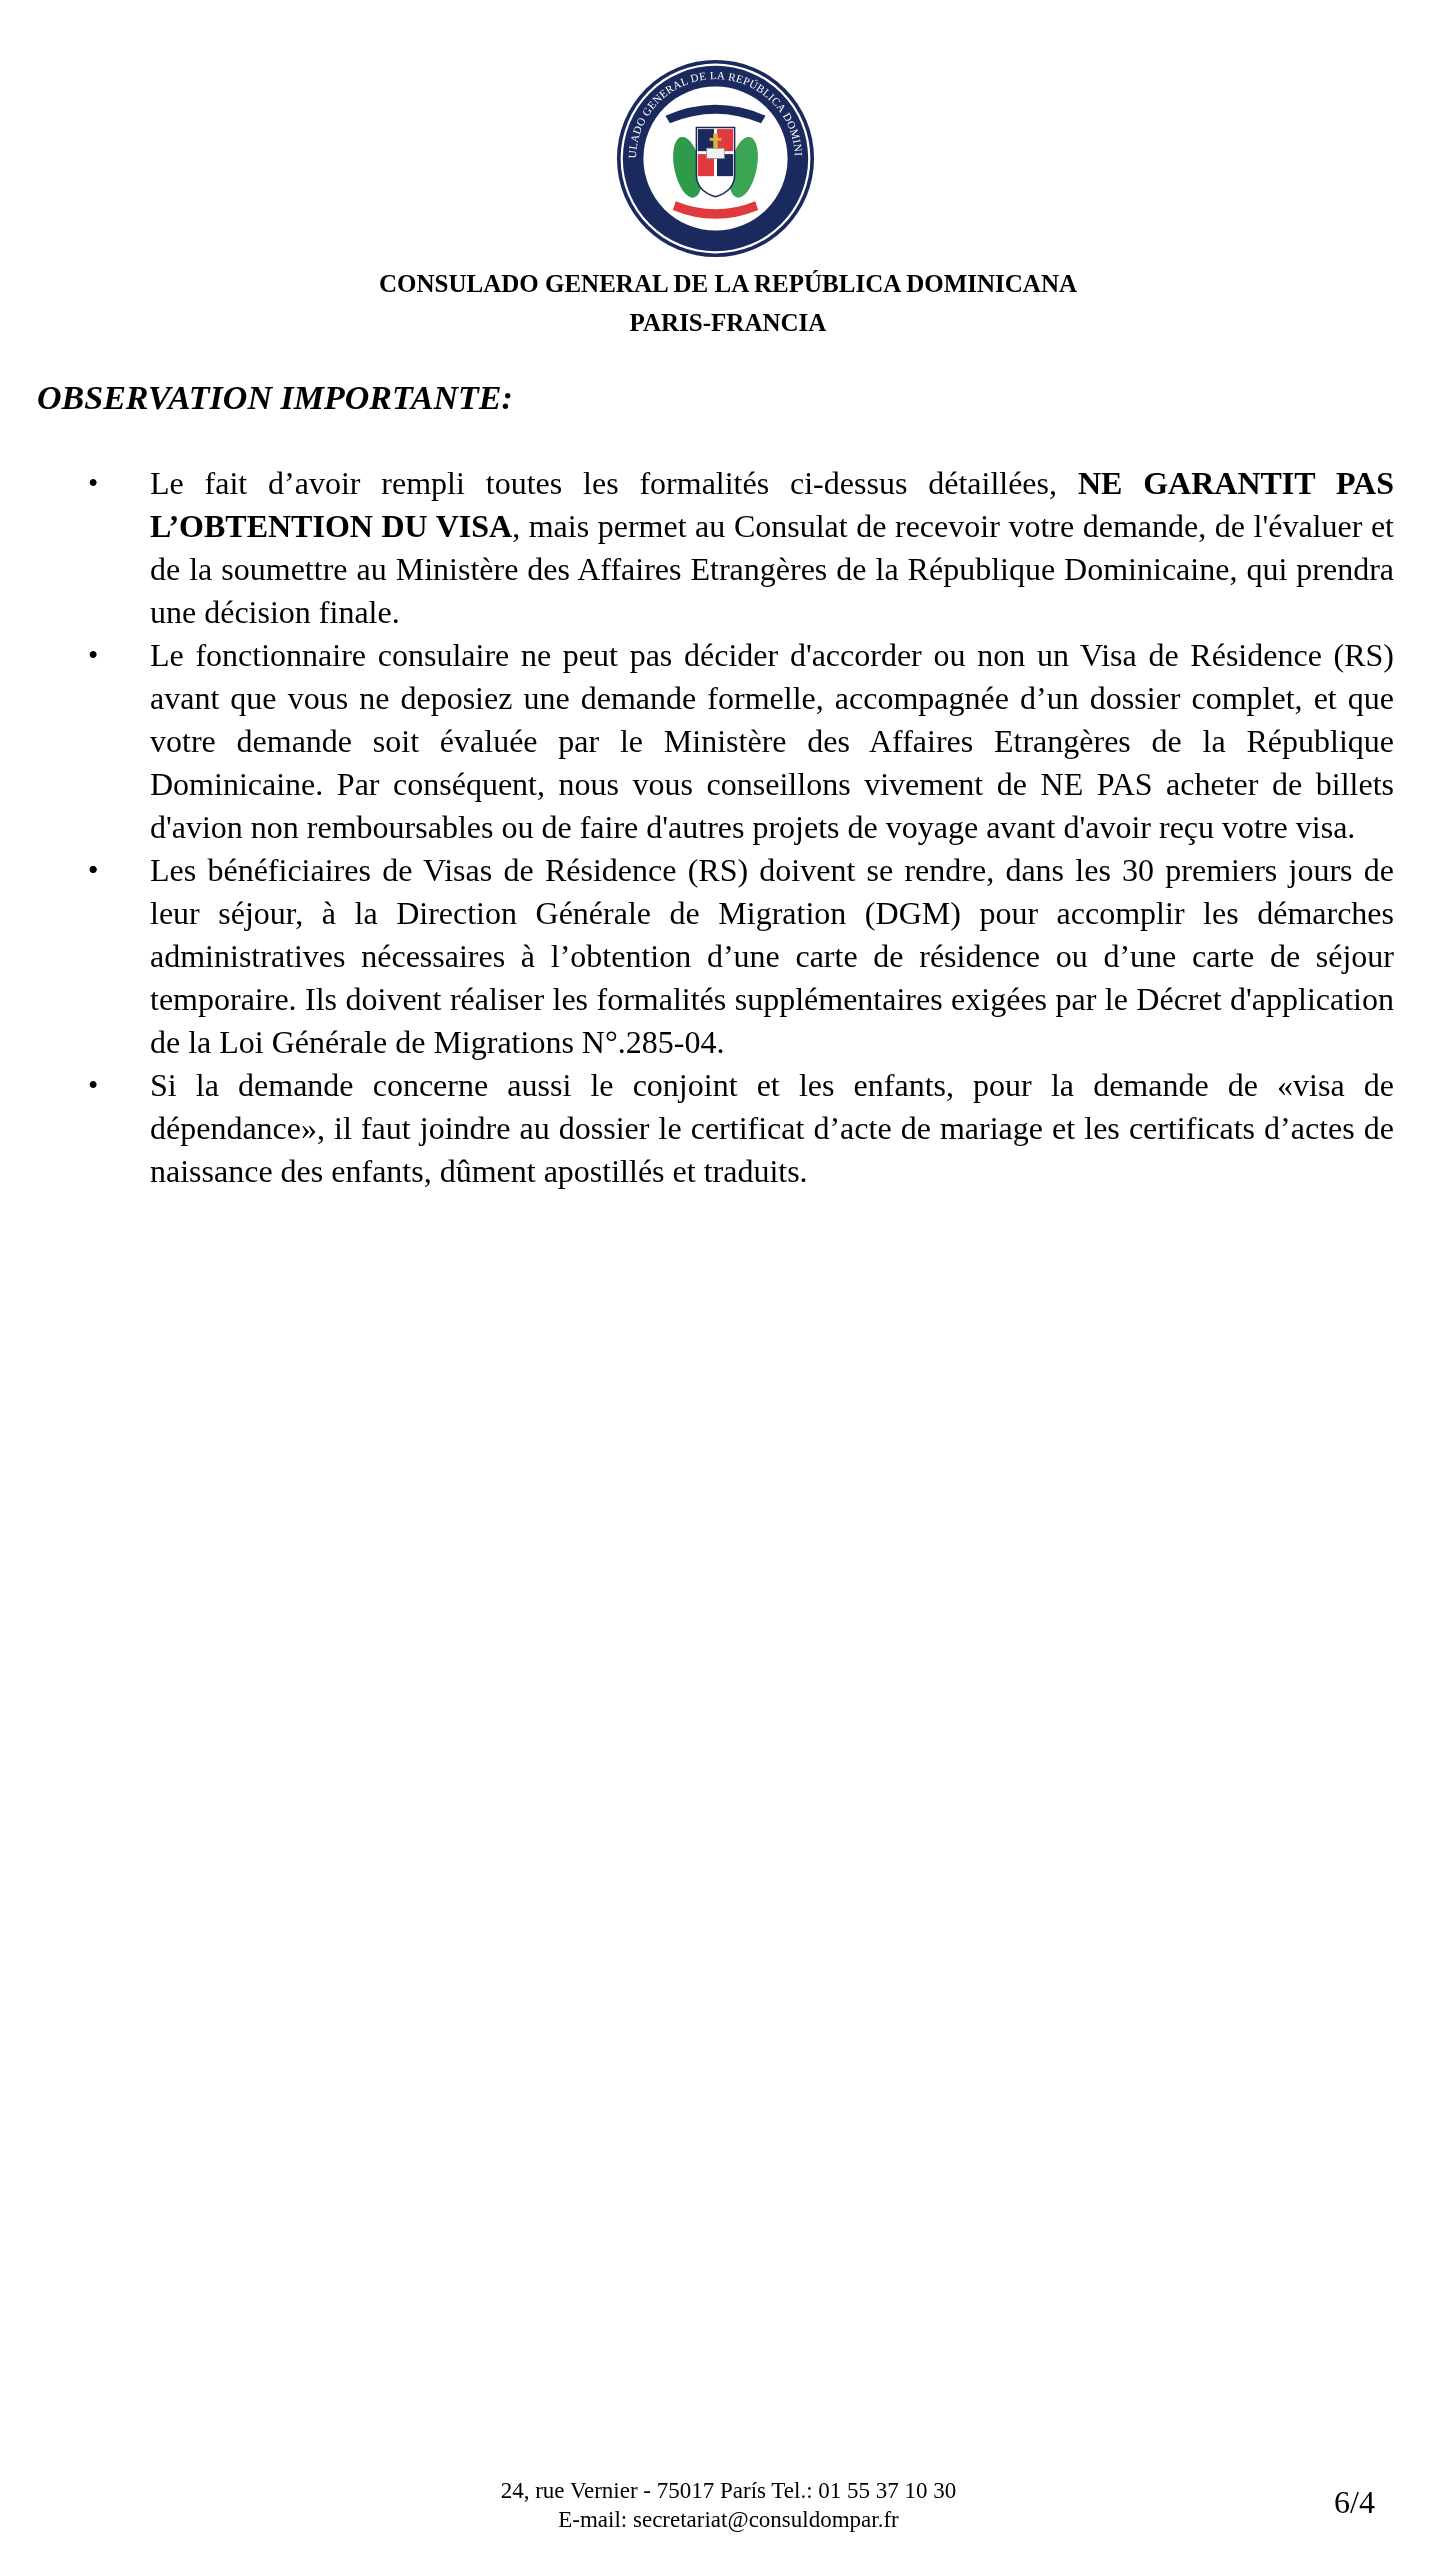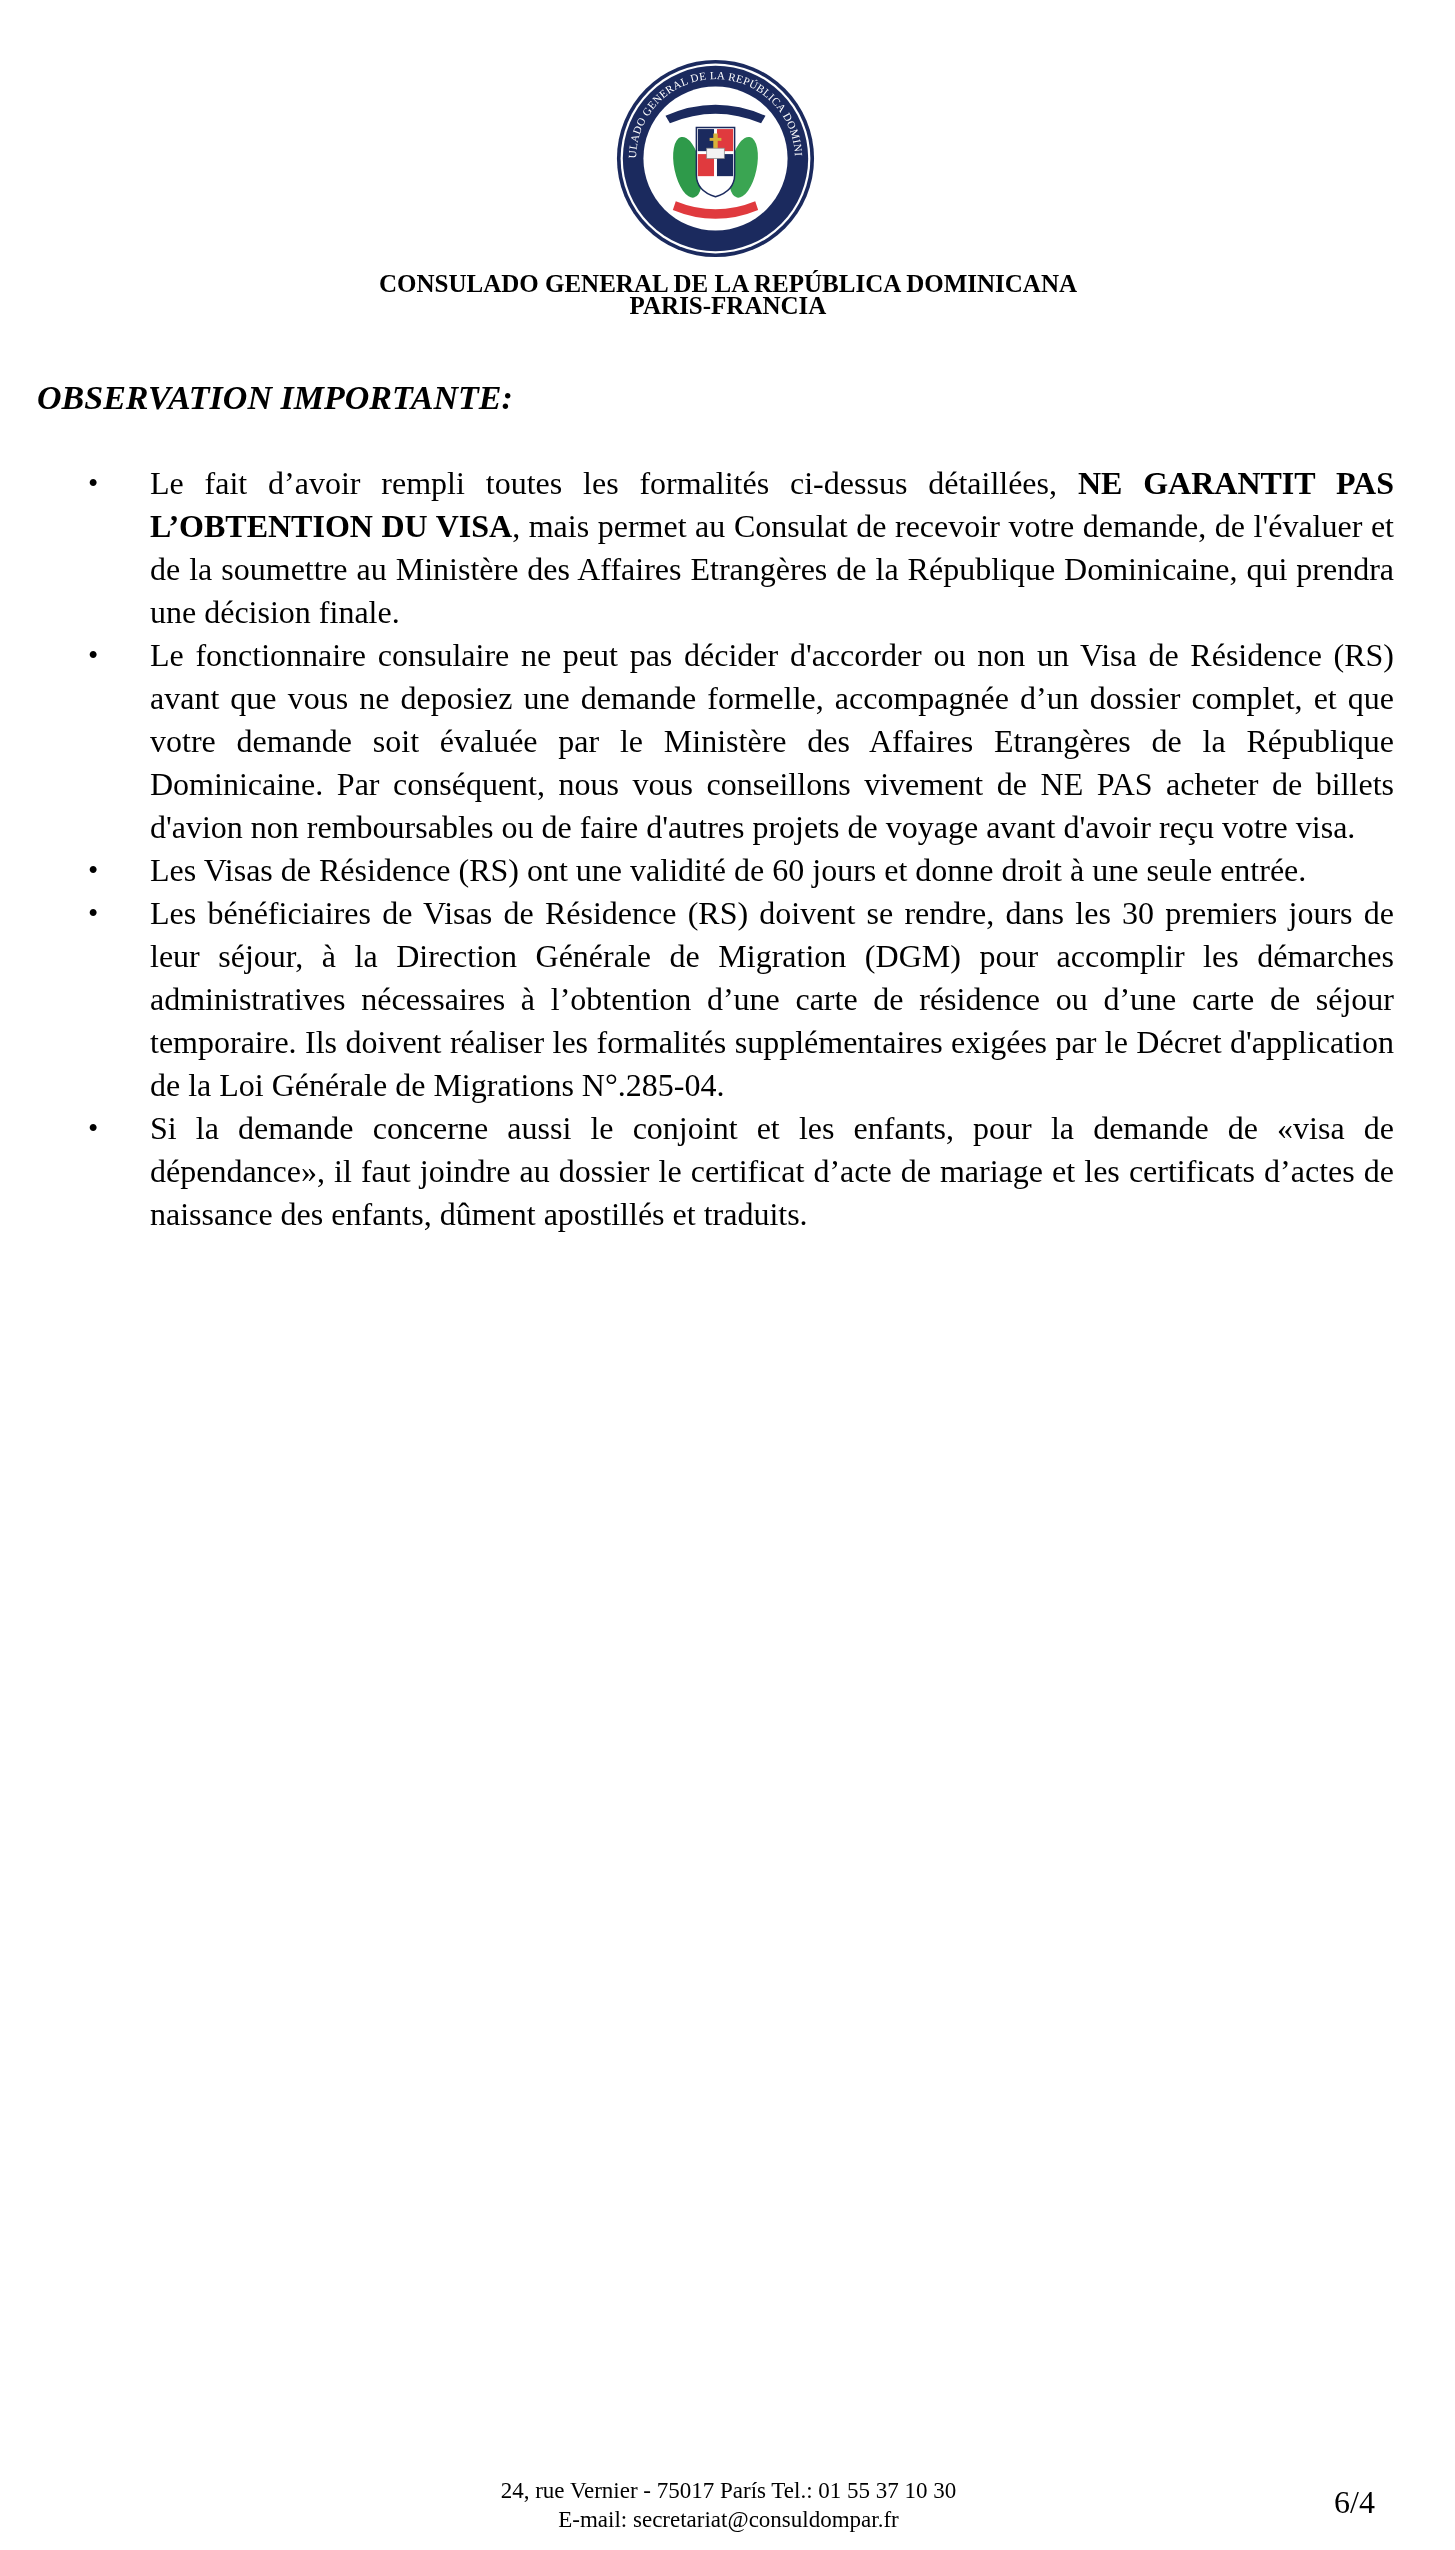--- a/index.html
+++ b/index.html
@@ -6,21 +6,21 @@
     body {
       width: 1456px; height: 2550px; position: relative; overflow: hidden;
       font-family: "Liberation Serif", "DejaVu Serif", serif; color: #000;
     }
     .seal { position: absolute; left: 614px; top: 57px; width: 203px; height: 203px; }
     .header-title {
       position: absolute; left: 0; width: 1456px; text-align: center;
       font-weight: bold; font-size: 25px; line-height: 32px;
     }
     .ht1 { top: 268px; }
-    .ht2 { top: 290px; text-align: center; }
+    .ht2 { top: 307px; text-align: center; }
     .section-heading {
       position: absolute; left: 37px; top: 377px;
       font-weight: bold; font-size: 34px; line-height: 41px; font-style: italic;
     }
     .bullets {
       position: absolute; left: 88px; top: 462px; width: 1306px;
       margin: 0; padding: 0; list-style: none;
     }
     .bullet-item {
       position: relative; padding-left: 62px;
@@ -89,21 +89,20 @@
   <li class="bullet-item">
     <span class="dot">•</span>
     <span>Le fait d’avoir rempli toutes les formalités ci-dessus détaillées, </span><b>NE GARANTIT PAS L’OBTENTION DU VISA</b><span>, mais permet au Consulat de recevoir votre demande, de l'évaluer et de la soumettre au Ministère des Affaires Etrangères de la République Dominicaine, qui prendra une décision finale.</span>
   </li>
   <li class="bullet-item">
     <span class="dot">•</span>
     <span>Le fonctionnaire consulaire ne peut pas décider d'accorder ou non un Visa de Résidence (RS) avant que vous ne deposiez une demande formelle, accompagnée d’un dossier complet, et que votre demande soit évaluée par le Ministère des Affaires Etrangères de la République Dominicaine. Par conséquent, nous vous conseillons vivement de NE PAS acheter de billets d'avion non remboursables ou de faire d'autres projets de voyage avant d'avoir reçu votre visa.</span>
   </li>
   <li class="bullet-item">
     <span class="dot">•</span>
-    <span>Les Visas de Résidence (RS) ont une validité de 60 jours et donne droit à une seule entrée.</span>
   </li>
   <li class="bullet-item">
     <span class="dot">•</span>
     <span>Les bénéficiaires de Visas de Résidence (RS) doivent se rendre, dans les 30 premiers jours de leur séjour, à la Direction Générale de Migration (DGM) pour accomplir les démarches administratives nécessaires à l’obtention d’une carte de résidence ou d’une carte de séjour temporaire. Ils doivent réaliser les formalités supplémentaires exigées par le Décret d'application de la Loi Générale de Migrations N°.285-04.</span>
   </li>
   <li class="bullet-item">
     <span class="dot">•</span>
     <span>Si la demande concerne aussi le conjoint et les enfants, pour la demande de «visa de dépendance», il faut joindre au dossier le certificat d’acte de mariage et les certificats d’actes de naissance des enfants, dûment apostillés et traduits.</span>
   </li>
 </ul>

